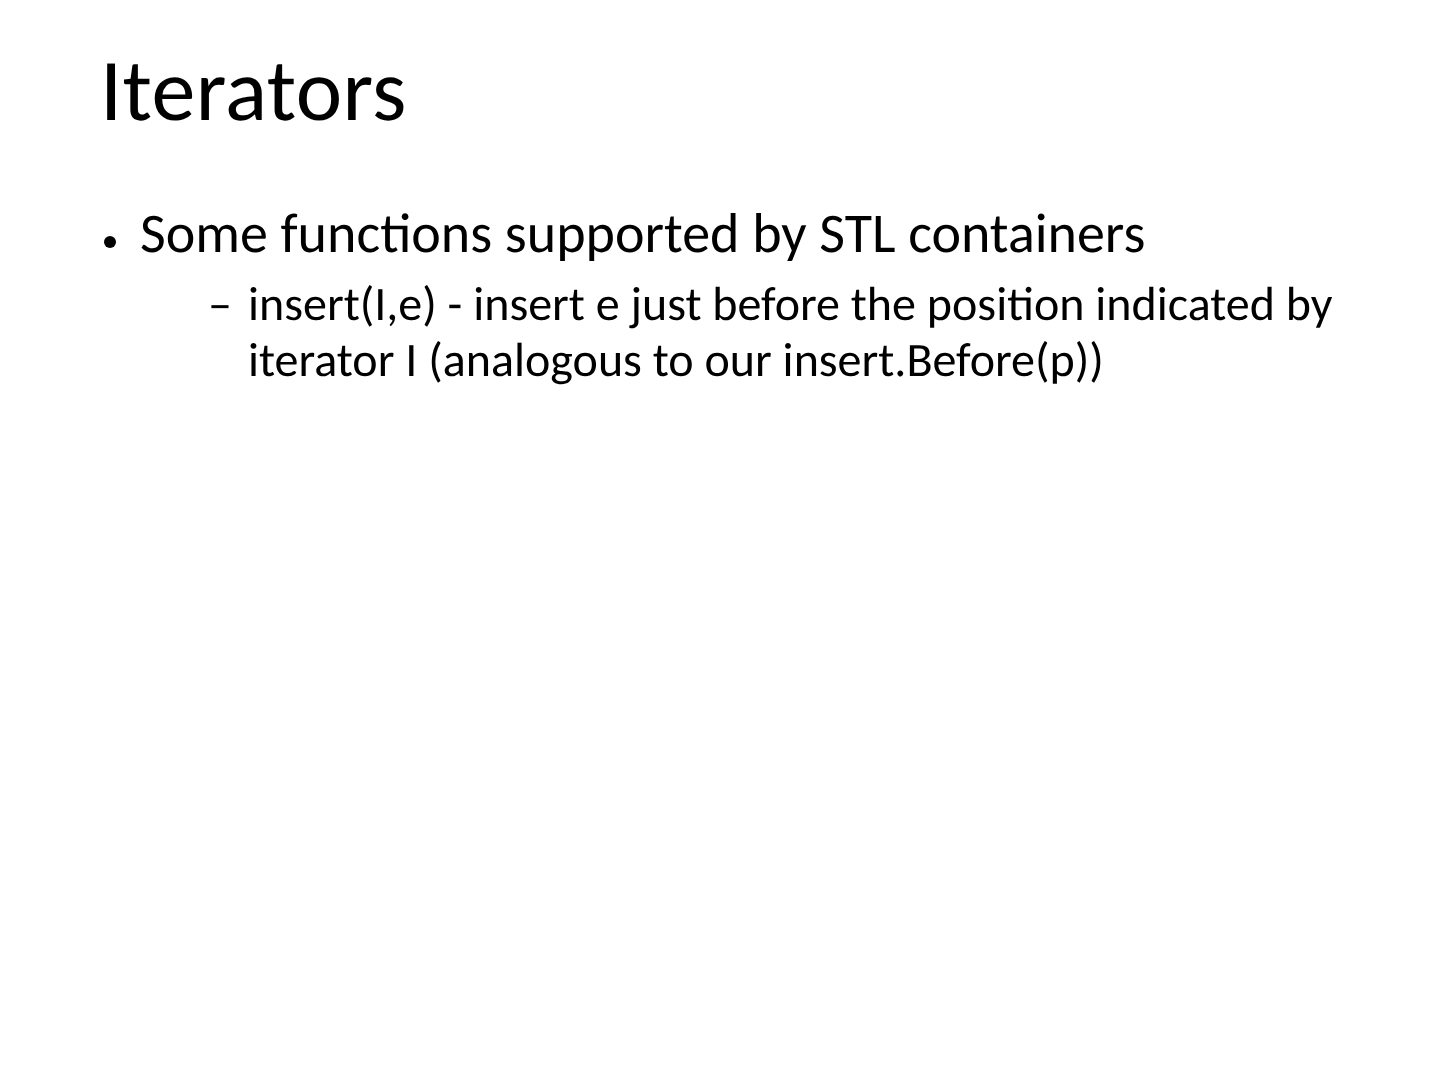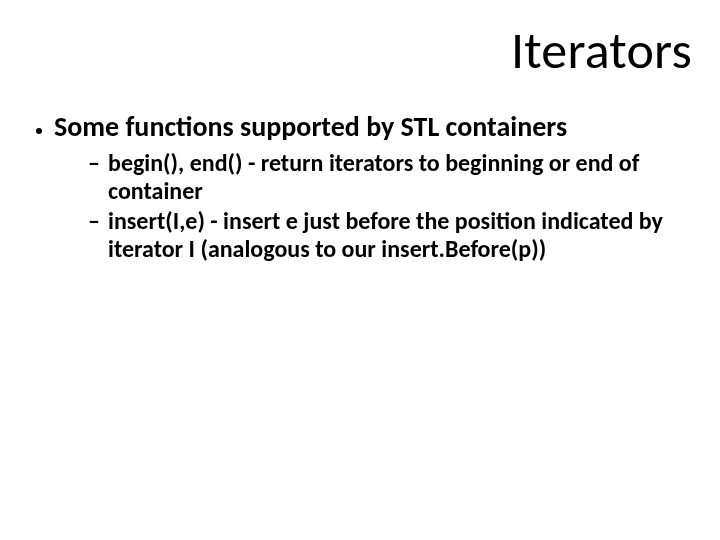--- a/index.html
+++ b/index.html
@@ -1,37 +1,36 @@
 <!DOCTYPE html>
 <html><head>
 <meta charset="utf-8">
 <style>
   * { margin: 0; padding: 0; box-sizing: border-box; }
   html, body { width: 720px; height: 540px; background: #fff; font-family: Calibri, "Segoe UI", Arial, sans-serif; color: #000; }
   .slide { width: 720px; height: 540px; position: relative; padding: 18px 28px 28px 50px; }
-  .title { text-align: right; font-size: 52px; font-weight: 400; margin-bottom: 28px; letter-spacing: 0.2px; }
-  ul.level1 { list-style: disc; margin-left: 4px; padding-left: 0; font-weight: bold; }
+  .title { text-align: left; font-size: 44px; font-weight: 400; margin-bottom: 28px; letter-spacing: 0.2px; }
+  ul.level1 { list-style: disc; margin-left: 20px; padding-left: 0; }
   ul.level1 > li { font-size: 28px; line-height: 1.18; margin-bottom: 4px; }
   ul.level1 > li::marker { font-size: 18px; }
   ul.level2 { list-style: none; margin: 6px 0 0 34px; padding: 0; }
   ul.level2 > li { font-size: 24px; line-height: 1.16; margin-bottom: 2px; position: relative; padding-left: 20px; }
   ul.level2 > li::before { content: "–"; position: absolute; left: 0; }
   .gap { height: 28px; }
 </style>
 </head>
 <body>
 
 <div class="slide">
   <h1 class="title">Iterators</h1>
 
   <ul class="level1">
     <li>
       <span>Some functions supported by STL containers</span>
       <ul class="level2">
-        <li>begin(), end() - return iterators to beginning or end of container</li>
         <li>insert(I,e) - insert e just before the position indicated by iterator I (analogous to our insert.Before(p))</li>
       </ul>
     </li>
   </ul>
 
   <div class="gap"></div>
 
 </div>
 
 </body></html>

